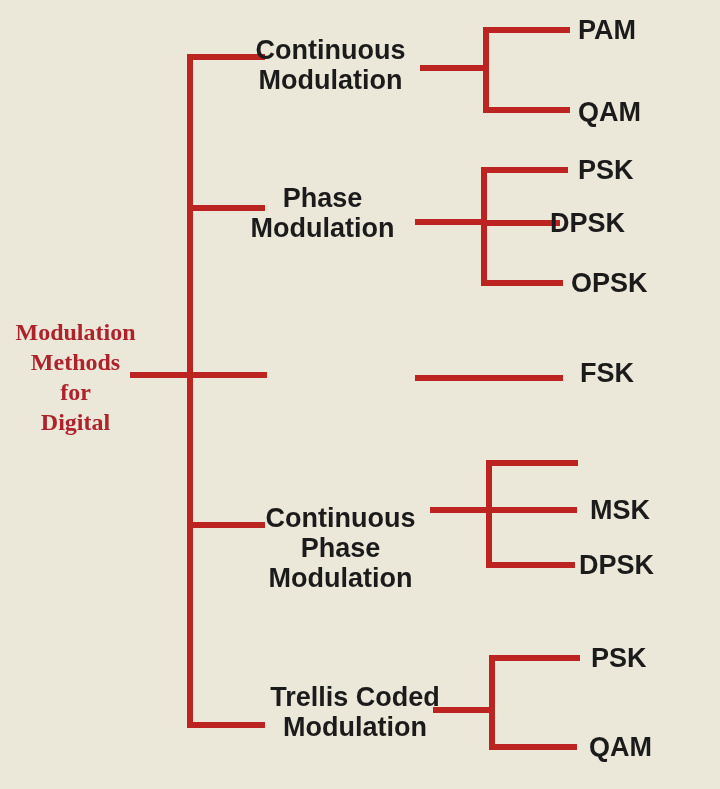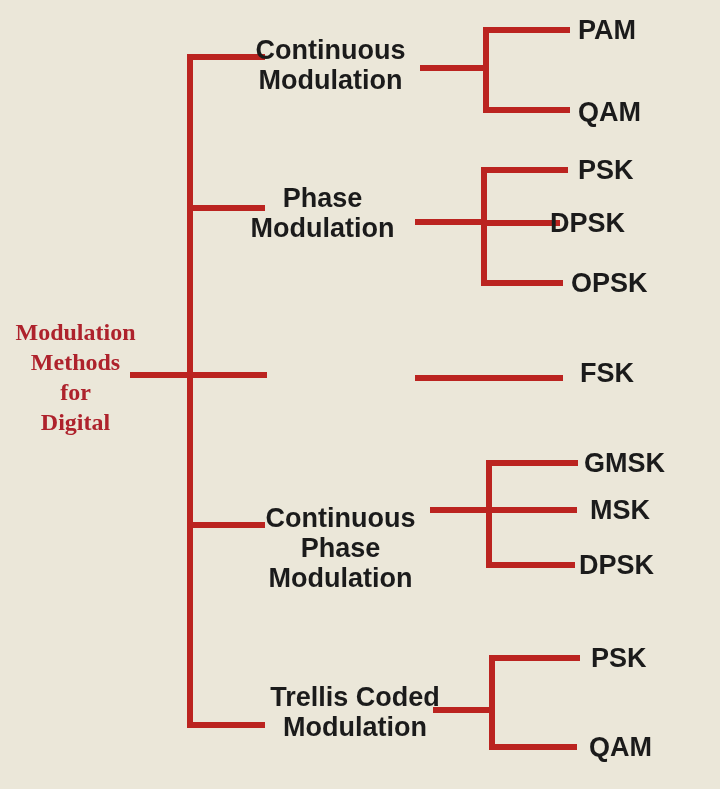--- a/index.html
+++ b/index.html
@@ -101,21 +101,20 @@
   <div class="leaf-label" style="left:571px; top:268px;">OPSK</div>
 
   <div class="line" style="left:415px; top:375px; width:148px; height:6px;"></div>
   <div class="leaf-label" style="left:580px; top:358px;">FSK</div>
 
   <div class="line" style="left:430px; top:507px; width:56px; height:6px;"></div>
   <div class="line" style="left:486px; top:460px; width:6px; height:108px;"></div>
   <div class="line" style="left:486px; top:460px; width:92px; height:6px;"></div>
   <div class="line" style="left:486px; top:507px; width:91px; height:6px;"></div>
   <div class="line" style="left:486px; top:562px; width:89px; height:6px;"></div>
-  <div class="leaf-label" style="left:584px; top:448px;">GMSK</div>
   <div class="leaf-label" style="left:590px; top:495px;">MSK</div>
   <div class="leaf-label" style="left:579px; top:550px;">DPSK</div>
 
   <div class="line" style="left:433px; top:707px; width:56px; height:6px;"></div>
   <div class="line" style="left:489px; top:655px; width:6px; height:95px;"></div>
   <div class="line" style="left:489px; top:655px; width:91px; height:6px;"></div>
   <div class="line" style="left:489px; top:744px; width:88px; height:6px;"></div>
   <div class="leaf-label" style="left:591px; top:643px;">PSK</div>
   <div class="leaf-label" style="left:589px; top:732px;">QAM</div>
 

